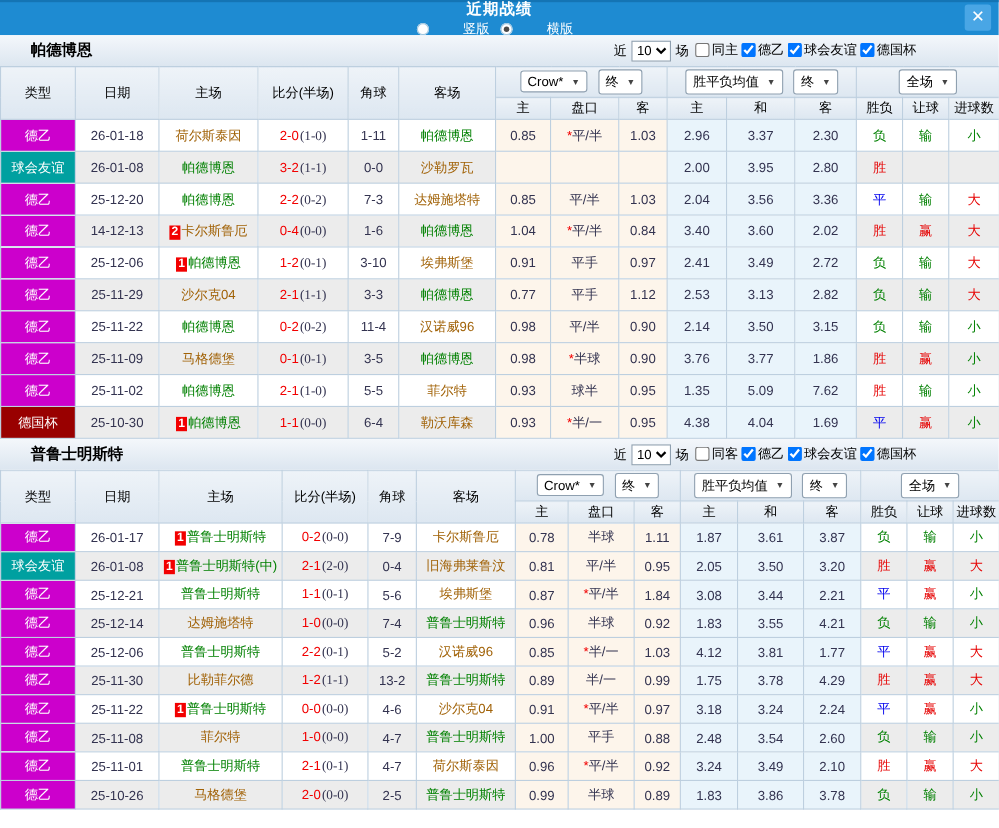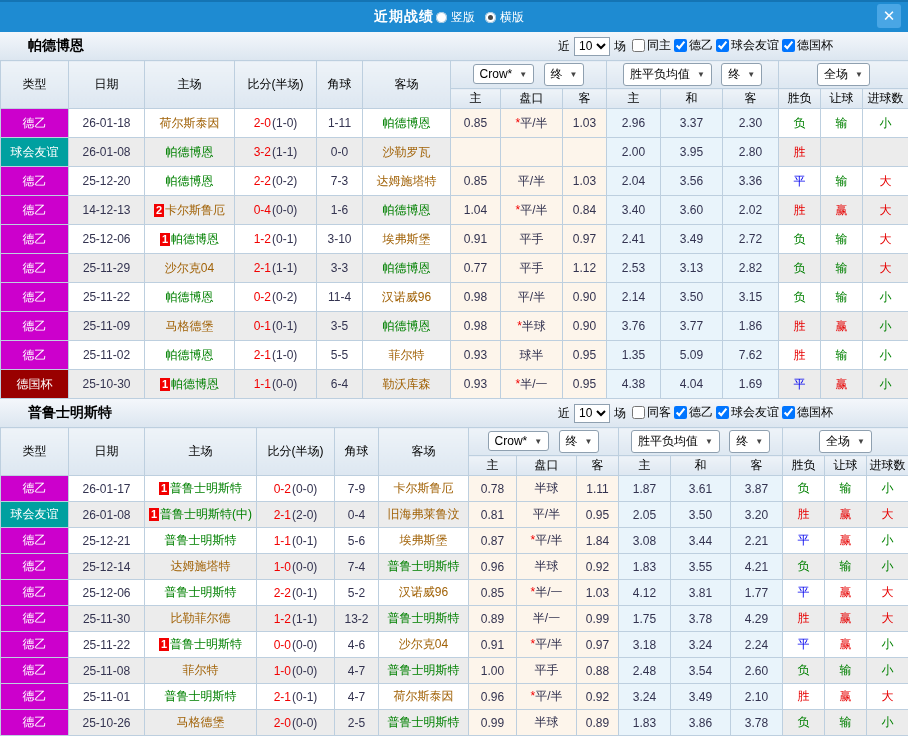--- a/index.html
+++ b/index.html
@@ -2,29 +2,29 @@
 <html><head>
 <meta charset="utf-8">
 <style>
   html,body{margin:0;padding:0;}
   body{width:908px;height:753px;overflow:hidden;background:#fff;
        font-family:"Liberation Sans","DejaVu Sans",sans-serif;}
   .window{width:908px;height:753px;position:relative;}
 
   
   .titlebar{height:30px;background:#1e8bd2;position:relative;display:flex;
-            align-items:center;justify-content:center;color:#fff;border-top:2px solid #1474b4;}
+            align-items:center;justify-content:center;color:#fff;border-top:2px solid #1474b4;flex-direction:column;}
   .title{font-weight:bold;font-size:14px;letter-spacing:1px;}
   .radio-wrap{display:inline-flex;align-items:center;margin-left:2px;}
   .radio-item{display:inline-flex;align-items:center;margin-right:10px;cursor:pointer;}
   .radio{width:11px;height:11px;border-radius:50%;background:#fff;display:inline-block;
          position:relative;margin-right:4px;box-shadow:inset 0 0 0 1px #9fc6e0;}
   .radio.sel::after{content:"";position:absolute;left:3px;top:3px;width:5px;height:5px;
          border-radius:50%;background:#4a4a4a;}
-  .radio-label{font-size:12px;color:#fff;}
+  .radio-label{font-size:12px;color:#fff;margin-left:27px;}
   .close-btn{position:absolute;right:7px;top:2px;width:24px;height:24px;background:#49a6e5;
          color:#fff;font-weight:bold;text-align:center;line-height:24px;font-size:15px;
          border-radius:3px;cursor:pointer;}
 
   
   .section-head{height:28px;background:linear-gradient(#f4f7fb,#dce6f0);display:flex;
          align-items:center;position:relative;}
   .team-name{font-weight:bold;font-size:14px;margin-left:28px;color:#000;}
   .filters{position:absolute;left:558px;display:flex;align-items:center;font-size:12px;
          color:#000;white-space:nowrap;}
@@ -60,21 +60,21 @@
   .sec1 .c9{width:42px}.sec1 .c10{width:52px}.sec1 .c11{width:60px}.sec1 .c12{width:52px}
   .sec1 .c13{width:42px}.sec1 .c14{width:42px}.sec1 .c15{width:42px}
 
   .typecell{color:#fff;font-size:12px;}
   td.plain{background:#fff;}
   tr.alt td.plain{background:#ececec;}
   td.cream{background:#fdf5eb;}
   td.lblue{background:#e9f4fb;}
   .num{color:#333350;}
   .score{color:#f20000;}
-  .half{color:#333350;margin-left:1px;}
+  .half{color:#333350;margin-left:1px;font-family:Liberation Serif, serif;}
   .star{color:#f20000;}
   .tname{color:#a16207;cursor:pointer;}
   .tname.g2{color:#008000;}
   .rank{display:inline-block;background:#f20000;color:#fff;font-weight:bold;
         padding:0 2px;margin-right:1px;font-size:11px;line-height:13px;}
   .rank:empty{display:none;}
 
   
   .summary{height:26px;line-height:26px;text-align:center;font-size:13px;background:#fff;}
   .seg-k{color:#000;} .seg-r{color:#f20000;} .seg-b{color:#0000ee;}

